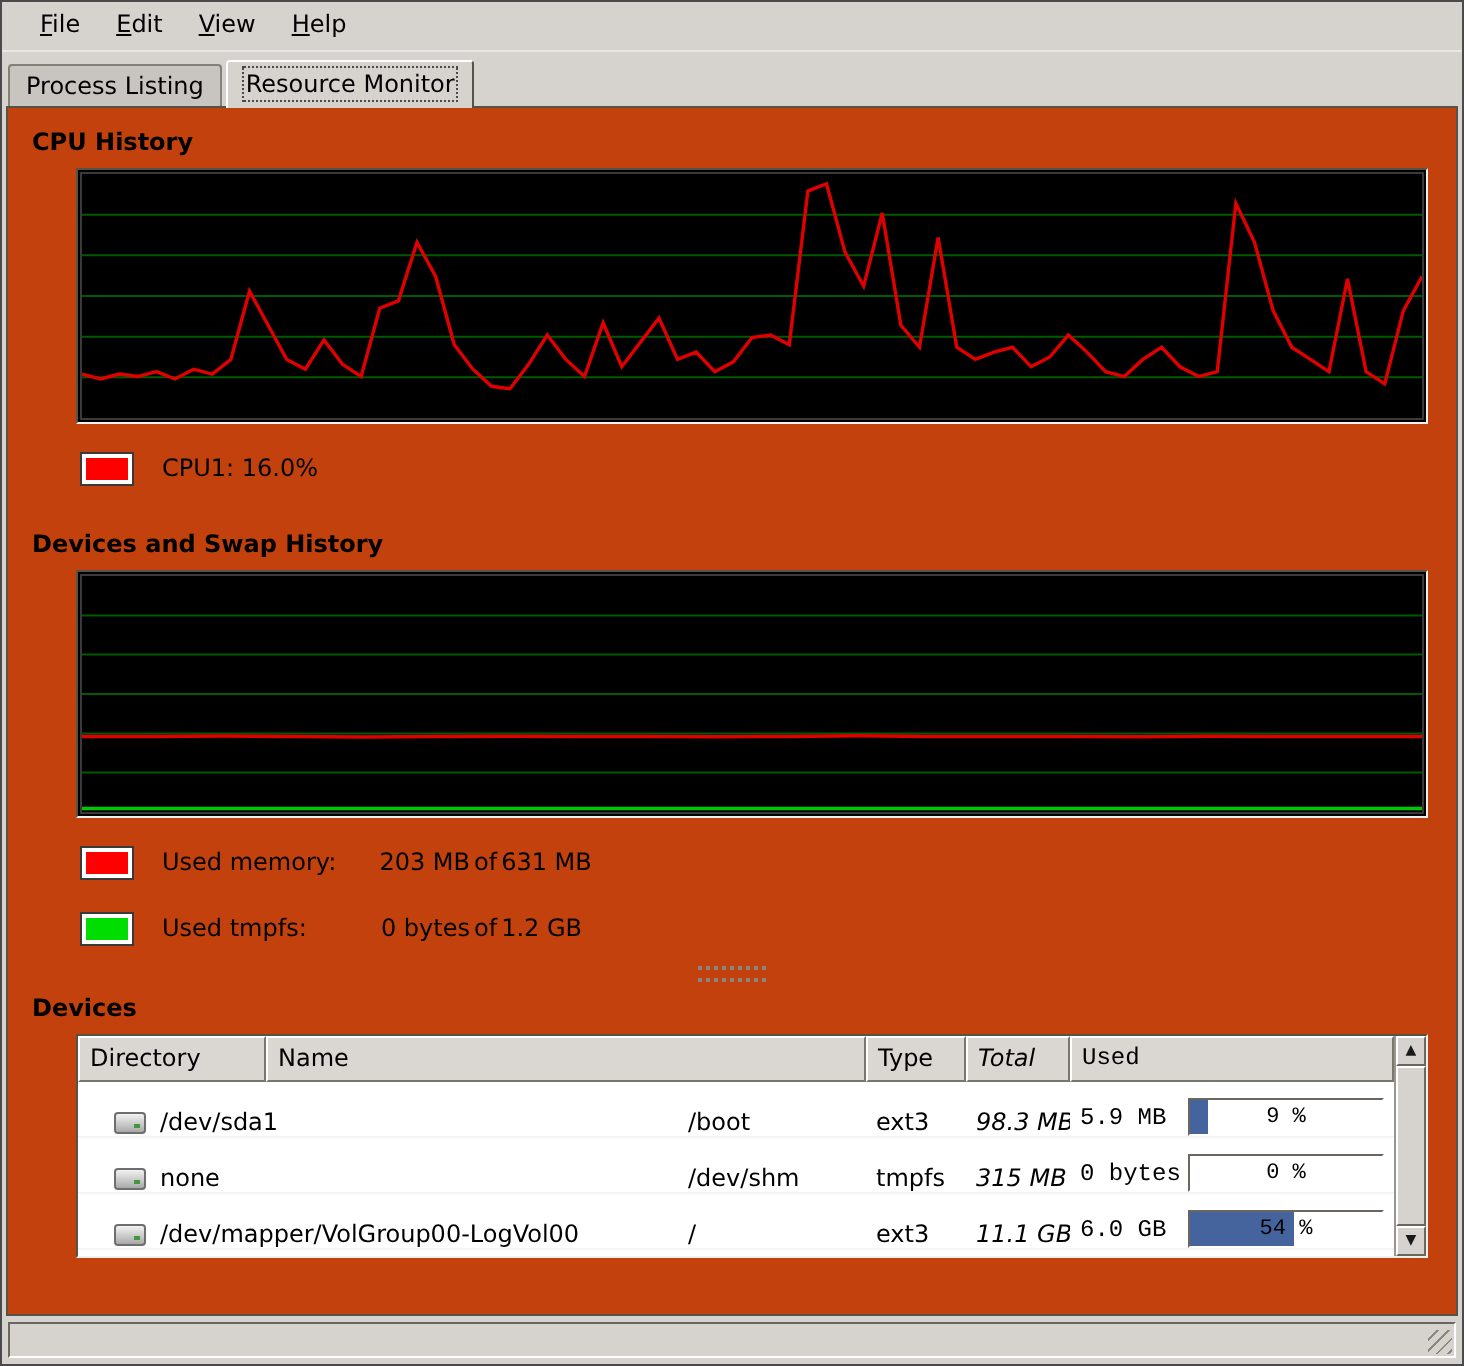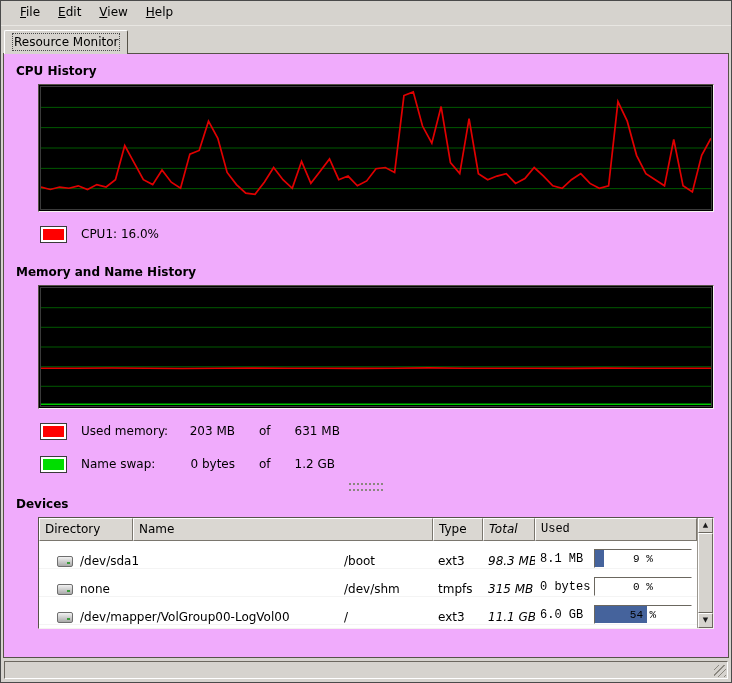--- a/index.html
+++ b/index.html
@@ -23,41 +23,41 @@
   .tabbar { display:flex; align-items:flex-end; height:27px; padding-left:3px; position:relative; z-index:2; }
   .tab { background:#c8c5c0; border:1px solid #828078; border-bottom:none;
          padding:3px 8px 3px 8px; margin-right:2px; position:relative; cursor:default;
          border-top-left-radius:2px; border-top-right-radius:2px; }
   .tab.active { background:#d6d3ce; border-color:#565248; margin-bottom:-1px;
                 padding:4px 9px 5px 9px; border-top:1px solid #fff; border-left:1px solid #fff;text-align:center; }
   .tab.active .tab-label { outline:1px dotted #4a4a4a; outline-offset:1px; }
 
   
   .content-frame { flex:1; margin:0 2px; border:1px solid #565248; border-top:1px solid #565248;
-                   background:#f0abfc; padding:10px 12px 4px 12px; overflow:hidden;
+                   background:#c2410c; padding:10px 12px 4px 12px; overflow:hidden;
                    display:flex; flex-direction:column; }
   .section-title { font-weight:bold; margin-bottom:6px; }
   .section-body { margin-left:22px; margin-right:2px; }
 
   .graph-frame { border:1px solid; border-color:#565248 #f4f2ee #f4f2ee #565248;
                  background:#000; padding:1px; }
   .graph-inner { background:#000; border:1px solid #3a3a3a; position:relative; }
   .graph-svg { display:block; width:100%; }
   #cpu-svg { height:122px; }
   #mem-svg { height:118px; }
   .gridline { stroke:#005a00; stroke-width:1; vector-effect:non-scaling-stroke; }
   .chart-line { fill:none; stroke-width:1.7; vector-effect:non-scaling-stroke; }
 
   .legend-row { display:flex; align-items:center; margin:11px 0 0 2px; height:22px; }
   .swatch { width:27px; height:17px; border:1px solid #3a3a3a; background:#fff;
             padding:2px; margin-right:14px; }
   .swatch > div { width:100%; height:100%; }
   .legend-label { width:96px; }
   .legend-value { width:58px; text-align:right; }
-  .legend-of { margin:0 24px; }
+  .legend-of { margin:0 2px; }
 
   .spacer-20 { height:20px; }
 
   .pane-handle { width:34px; height:8px; margin:8px auto 6px auto;
                  border-top:2px dotted #8a877f; border-bottom:2px dotted #8a877f; cursor:row-resize; }
 
   
   .devices-table { display:flex; border:1px solid; border-color:#565248 #f4f2ee #f4f2ee #565248;
                    background:#fff; height:112px; }
   .dt-main { flex:1; display:flex; flex-direction:column; overflow:hidden; }
@@ -102,20 +102,23 @@
 <div class="window">
 
   <div class="menubar">
     <div class="menu-item"><span>File</span></div>
     <div class="menu-item"><span>Edit</span></div>
     <div class="menu-item"><span>View</span></div>
     <div class="menu-item"><span>Help</span></div>
   </div>
 
   <div class="tabbar">
+    <div class="tab">
+      <span class="tab-label">Process Listing</span>
+    </div>
     <div class="tab active">
       <span class="tab-label">Resource Monitor</span>
     </div>
   </div>
 
   <div class="content-frame">
 
     <div class="section-title">CPU History</div>
     <div class="section-body">
       <div class="graph-frame">
@@ -133,21 +136,21 @@
       <div class="legend-row">
         <div class="swatch">
             <div style="background: rgb(255, 0, 0);"></div>
           </div>
         <span>CPU1: 16.0%</span>
       </div>
     </div>
 
     <div class="spacer-20"></div>
 
-    <div class="section-title">Memory and Name History</div>
+    <div class="section-title">Devices and Swap History</div>
     <div class="section-body">
       <div class="graph-frame">
         <div class="graph-inner">
           <svg id="mem-svg" class="graph-svg" viewBox="0 0 100 100" preserveAspectRatio="none">
               <line x1="0" x2="100" y1="16.7" y2="16.7" class="gridline"></line>
               <line x1="0" x2="100" y1="33.3" y2="33.3" class="gridline"></line>
               <line x1="0" x2="100" y1="50" y2="50" class="gridline"></line>
               <line x1="0" x2="100" y1="66.7" y2="66.7" class="gridline"></line>
               <line x1="0" x2="100" y1="83.3" y2="83.3" class="gridline"></line>
               <polyline points="0.00,68.00 5.26,68.00 10.53,67.80 15.79,68.00 21.05,68.20 26.32,68.00 31.58,67.90 36.84,68.00 42.11,68.00 47.37,68.10 52.63,68.00 57.89,67.70 63.16,68.00 68.42,68.00 73.68,68.00 78.95,68.10 84.21,67.90 89.47,68.00 94.74,68.00 100.00,68.00" class="chart-line" stroke="#e00000"></polyline>
@@ -161,21 +164,21 @@
           </div>
         <span class="legend-label">Used memory:</span>
         <span class="legend-value">203 MB</span>
         <span class="legend-of">of</span>
         <span>631 MB</span>
       </div>
       <div class="legend-row">
         <div class="swatch">
             <div style="background: rgb(0, 221, 0);"></div>
           </div>
-        <span class="legend-label">Name swap:</span>
+        <span class="legend-label">Used tmpfs:</span>
         <span class="legend-value">0 bytes</span>
         <span class="legend-of">of</span>
         <span>1.2 GB</span>
       </div>
     </div>
 
     <div class="pane-handle"></div>
 
     <div class="section-title">Devices</div>
     <div class="section-body">
@@ -191,21 +194,21 @@
           <div class="dt-body">
               <div class="trow">
                 <div class="tcell c-name">
                   <span class="disk-icon"></span>
                   <span>/dev/sda1</span>
                 </div>
                 <div class="tcell c-dir">/boot</div>
                 <div class="tcell c-type">ext3</div>
                 <div class="tcell c-total">98.3 MB</div>
                 <div class="tcell c-used">
-                  <span class="used-text">8.1 MB</span>
+                  <span class="used-text">5.9 MB</span>
                   <div class="pbar">
                     <div class="pfill" style="width: 9%; background: rgb(69, 99, 156);"></div>
                     <span class="ptext">9 %</span>
                   </div>
                 </div>
               </div>
               <div class="trow">
                 <div class="tcell c-name">
                   <span class="disk-icon"></span>
                   <span>none</span>

